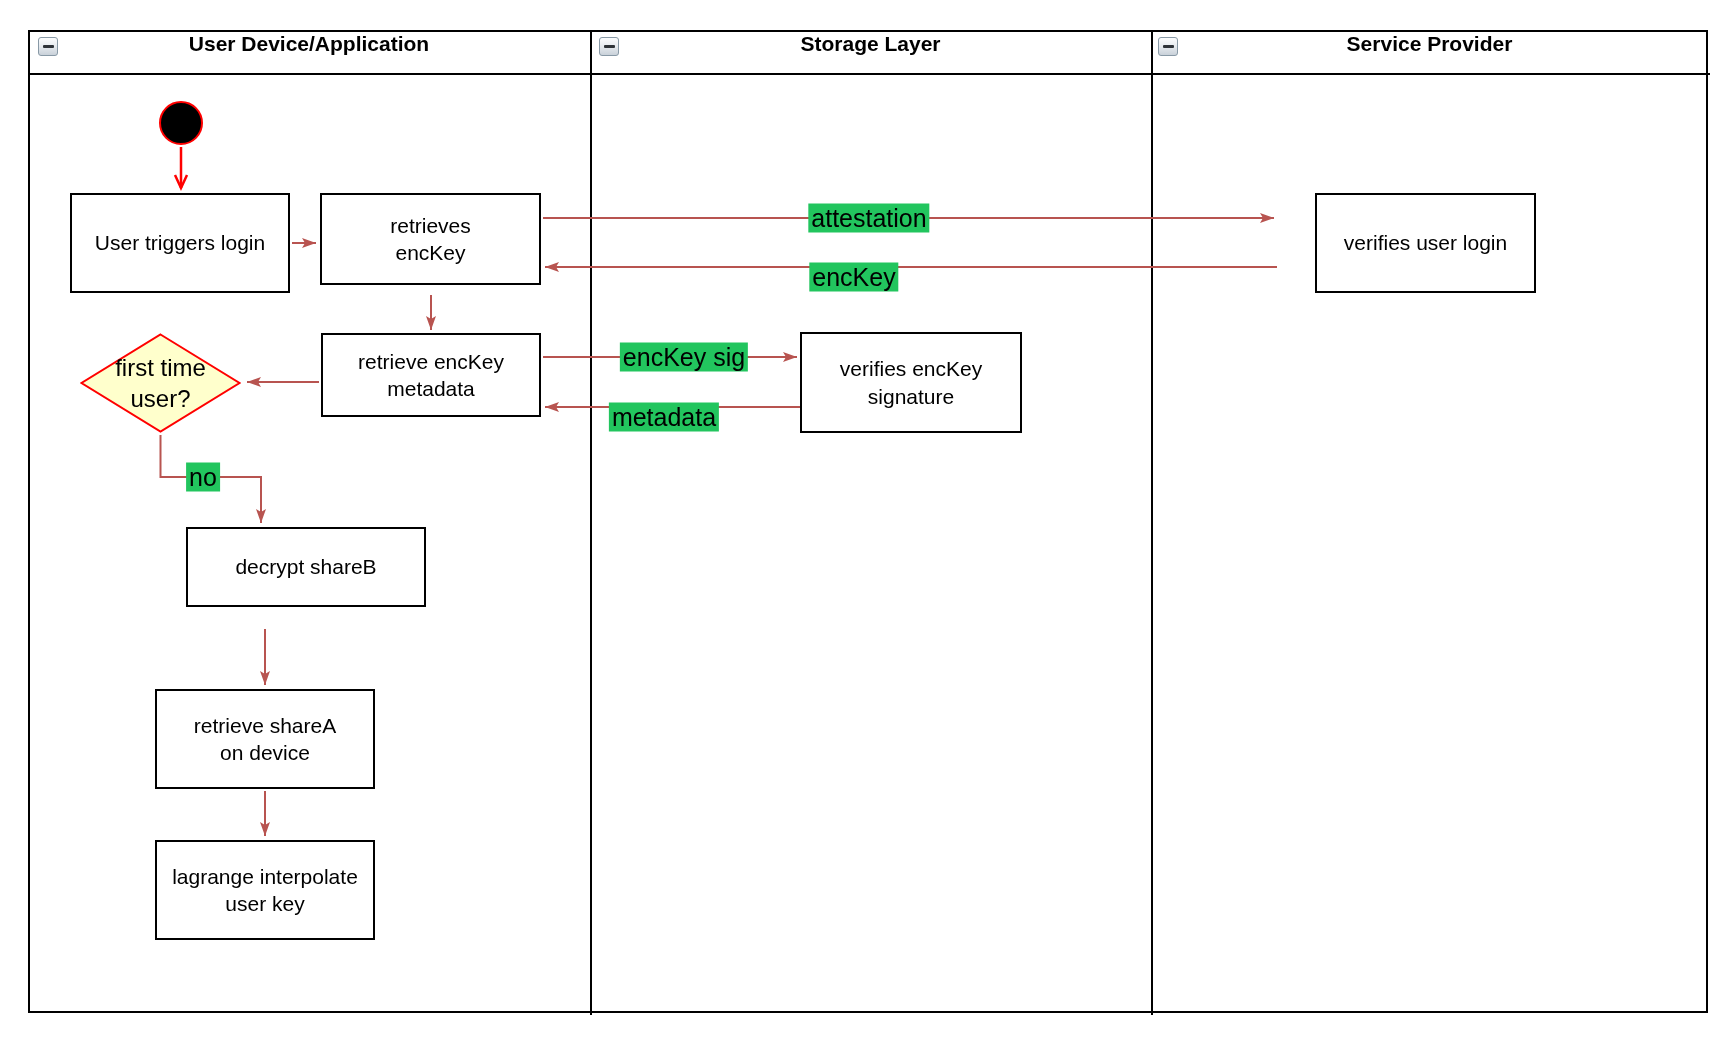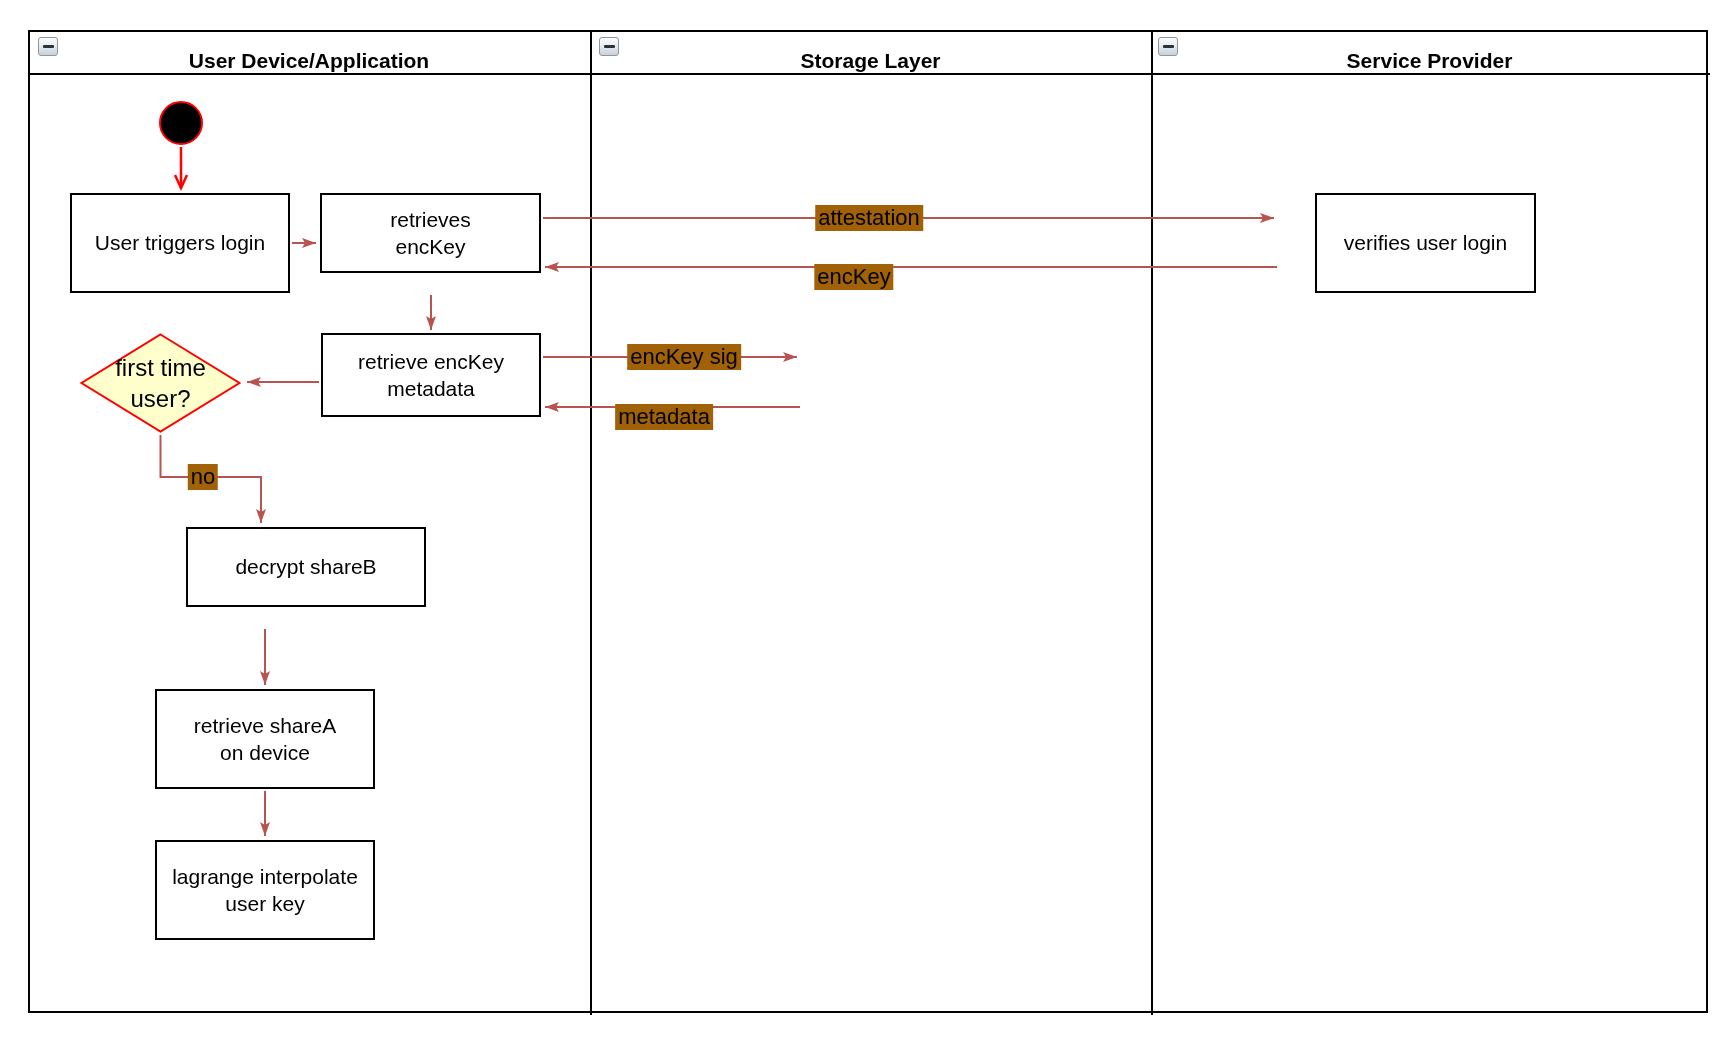--- a/index.html
+++ b/index.html
@@ -4,21 +4,21 @@
 <style>
   html,body{margin:0;padding:0;background:#fff;}
   #screen{
     position:relative;width:1732px;height:1038px;background:#ffffff;
     font-family:"Liberation Sans",sans-serif;color:#000;overflow:hidden;
   }
   
   .pool{position:absolute;left:28px;top:30px;width:1680px;height:983px;border:2px solid #000;box-sizing:border-box;background:#fff;}
   .lane-divider{position:absolute;top:30px;width:2px;height:985px;background:#000;}
   .header-line{position:absolute;left:28px;top:73px;width:1682px;height:2px;background:#000;}
-  .lane-header{position:absolute;top:32px;height:41px;display:flex;align-items:flex-end;justify-content:center;font-weight:bold;font-size:21px;}
+  .lane-header{position:absolute;top:32px;height:41px;display:flex;align-items:flex-start;justify-content:center;font-weight:bold;font-size:21px;}
   .collapse-btn{
     position:absolute;top:37px;width:20px;height:19px;box-sizing:border-box;
     border:1px solid #8899a6;border-radius:3px;
     background:linear-gradient(#fcfdfe 0%,#e8ecf0 45%,#c9d1d9 100%);
     display:flex;align-items:center;justify-content:center;cursor:pointer;
   }
   .collapse-btn .bar{width:11px;height:3px;background:#2e3338;border-radius:1px;}
   
   .node{
     position:absolute;background:#fff;border:2px solid #000;box-sizing:border-box;
@@ -33,21 +33,21 @@
   .decision svg{position:absolute;left:0;top:0;}
   .decision-label{
     position:absolute;left:0;top:0;width:100%;height:100%;
     display:flex;align-items:center;justify-content:center;text-align:center;
     font-size:24px;line-height:1.3;white-space:pre-line;
   }
   
   #edges{position:absolute;left:0;top:0;pointer-events:none;}
   .edge-label{
     position:absolute;transform:translate(-50%,-50%);
-    background:#a16207;padding:0 3px;font-size:22px;white-space:nowrap;
+    background:#22c55e;padding:0 3px;font-size:25px;white-space:nowrap;
   }
 </style>
 </head>
 <body>
 
 <div id="screen">
 
   <div class="pool"></div>
   <div class="lane-divider" style="left:590px;"></div>
   <div class="lane-divider" style="left:1151px;"></div>
@@ -105,34 +105,38 @@
 
     <path d="M265,791 L265,836" stroke="#b85450" stroke-width="2" fill="none" marker-end="url(#ah)"></path>
   </svg>
 
   <div class="start-node"></div>
 
   <div class="node" style="left:70px;top:193px;width:220px;height:100px;">
     <span>User triggers login</span>
   </div>
 
-  <div class="node" style="left:320px;top:193px;width:221px;height:80px;">
+  <div class="node" style="left:320px;top:193px;width:221px;height:92px;">
     <span>retrieves
 encKey</span>
   </div>
 
   <div class="node" style="left:1315px;top:193px;width:221px;height:100px;">
     <span>verifies user login</span>
   </div>
 
   <div class="node" style="left:321px;top:333px;width:220px;height:84px;">
     <span>retrieve encKey
 metadata</span>
   </div>
 
+  <div class="node" style="left:800px;top:332px;width:222px;height:101px;">
+    <span>verifies encKey
+signature</span>
+  </div>
 
   <div class="decision">
     <svg width="161" height="100" viewBox="0 0 161 100">
       <polygon points="80.5,1.5 159.5,50 80.5,98.5 1.5,50" fill="#ffffcc" stroke="#ff0000" stroke-width="2"></polygon>
     </svg>
     <div class="decision-label">first time
 user?</div>
   </div>
 
   <div class="node" style="left:145px;top:527px;width:240px;height:80px;margin-left:41px;">

